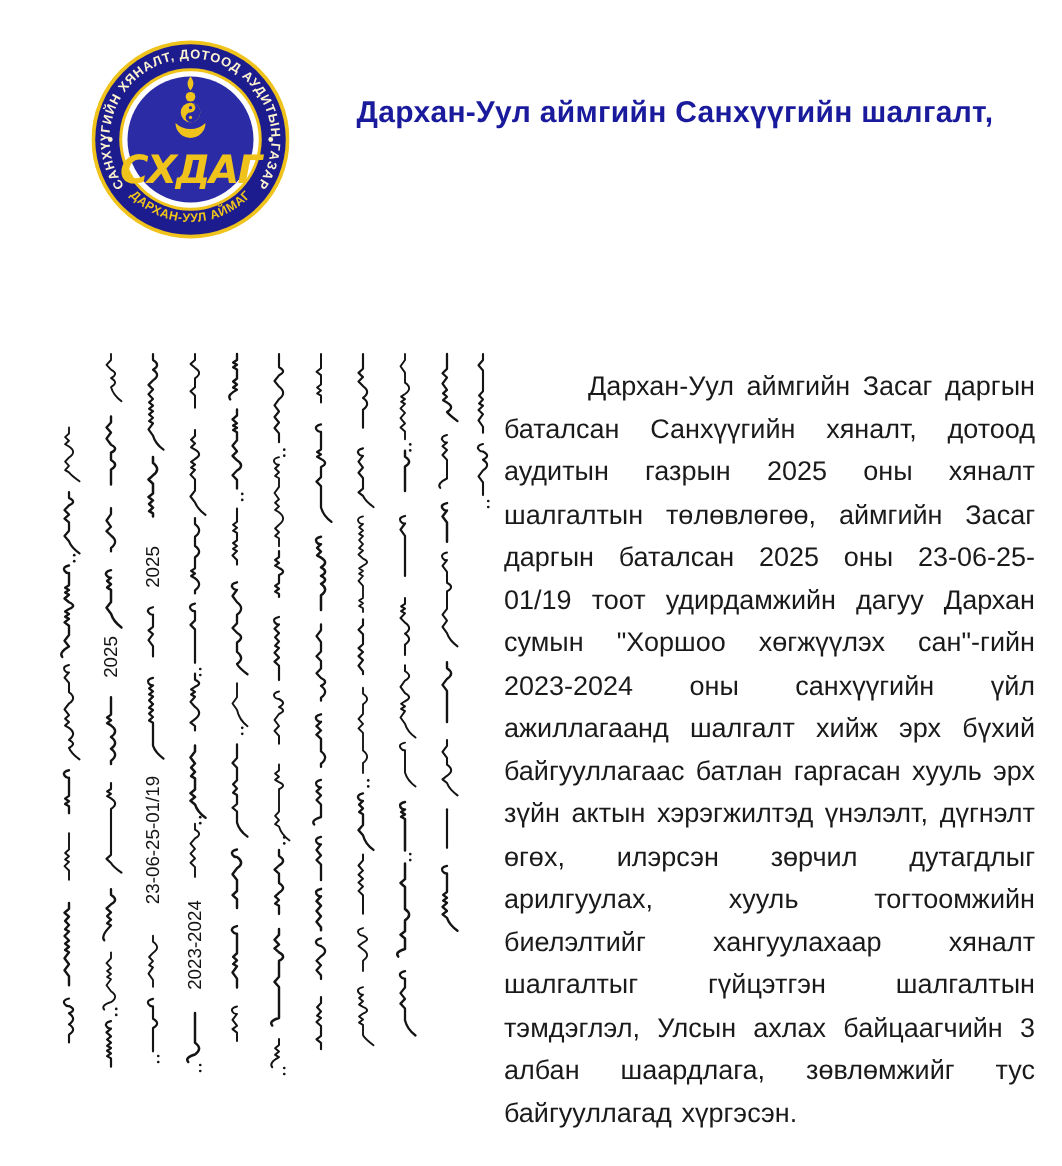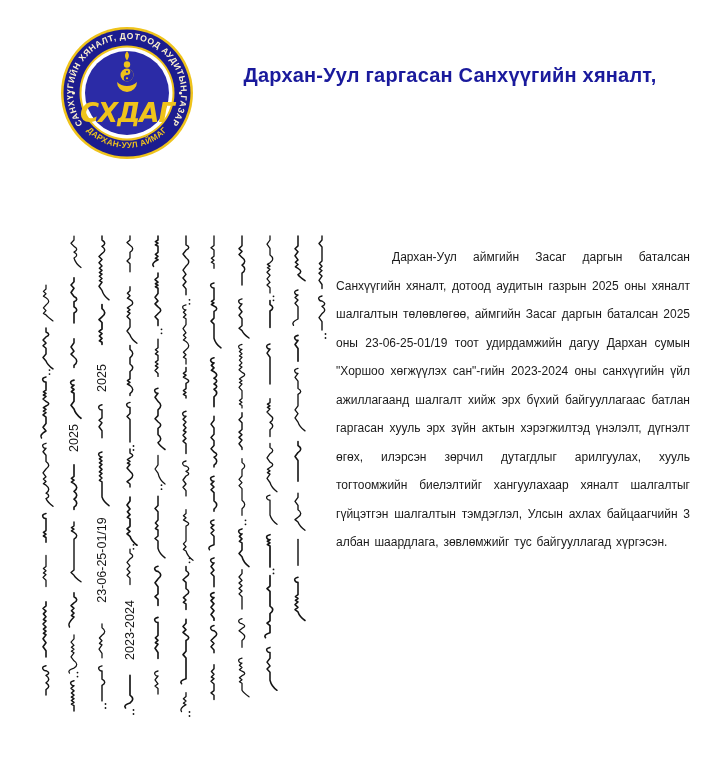--- a/index.html
+++ b/index.html
@@ -19,21 +19,21 @@
     position:absolute; left:32px; top:228px; width:312px; height:535px;
   }
   .mongol-block svg { position:absolute; left:0; top:0; }
   .script-num {
     position:absolute; width:130px; height:14px; line-height:14px;
     font-size:12.5px; color:#151515; text-align:center;
     transform:rotate(-90deg); white-space:nowrap;
   }
   .paragraph {
     position:absolute; left:336px; top:243px; width:354px;
-    font-size:12px; line-height:28.5px; color:#1a1a1a;
+    font-size:18px; line-height:28.5px; color:#1a1a1a;
     text-align:justify; text-indent:56px; word-spacing:1.5px;
   }
   .ring-text-top  { font-weight:bold; font-size:8.6px; letter-spacing:0.6px; }
   .ring-text-bot  { font-weight:bold; font-size:8.2px; letter-spacing:0.4px; }
   .seal-acronym   { font-weight:bold; font-style:italic; letter-spacing:-1px;
                     font-family:"DejaVu Sans", sans-serif; }
 </style>
 </head>
 <body>
 
@@ -63,21 +63,21 @@
     <circle cx="66" cy="48" r="6.5" fill="#efc31b"></circle>
     <path d="M66 41.5 A 6.5 6.5 0 0 1 66 54.5 A 3.25 3.25 0 0 1 66 48 A 3.25 3.25 0 0 0 66 41.5 Z" fill="#2b2ba6"></path>
     <circle cx="66" cy="44.75" r="1.1" fill="#2b2ba6"></circle>
     <circle cx="66" cy="51.25" r="1.1" fill="#efc31b"></circle>
     <path d="M56 55 A 10 10 0 0 0 76 55 A 14.5 14.5 0 0 1 56 55 Z" fill="#efc31b"></path>
   </g>
   <text class="seal-acronym" x="66" y="95" font-size="26" fill="#efc31b" text-anchor="middle">СХДАГ</text>
 </svg>
 
 <div class="title">
-  <div>Дархан-Уул гаргасан Санхүүгийн хяналт,</div>
+  <div>Дархан-Уул аймгийн Санхүүгийн шалгалт,</div>
 </div>
 
 <div class="mongol-block">
   <svg id="mongol-svg" width="312" height="535" viewBox="0 0 312 535">
       <path d="M 14 57.0 l 0 4 l -2.6 2.4 l 2.6 2.4 l -2.6 2.4 l 2.6 1.5 q 5.5 3.6 0 7.3 l -2.6 2.8 l 2.6 2.8 l -2.6 2.8 l 2.6 1.5 q 1.5 2.0 7 6.0" fill="none" stroke="#141414" stroke-width="1.24" stroke-linecap="round" stroke-linejoin="round"></path>
       <path d="M 14 100.0 l 0 4 q 5.5 2.5 0 4.9 l -3 3.1 l 3 3.1 l -3 2.6 l 3 2.6 l 0 5.6 l -3 3.5 l 3 3.5 q 1.5 4.0 7 8.0" fill="none" stroke="#141414" stroke-width="1.50" stroke-linecap="round" stroke-linejoin="round"></path>
       <circle cx="17.5" cy="142.1" r="0.9" fill="#141414"></circle>
       <circle cx="17.5" cy="146.1" r="0.9" fill="#141414"></circle>
       <path d="M 14 149.0 q -4.5 1 -3 3.5 q 1.2 1.8 3 1.5 l 0 8.2 l -2.6 1.6 l 2.6 1.6 l -2.6 1.6 l 2.6 1.5 l -3 2.5 l 3 2.5 q 5.5 2.3 0 4.5 l -2.6 1.7 l 2.6 1.7 l -2.6 1.7 l 2.6 1.5 l -3 2.3 l 3 2.3 l 0 6.2 l -3 3.8 l 3 3.8 q -7 4.0 -4.5 7.0" fill="none" stroke="#141414" stroke-width="1.58" stroke-linecap="round" stroke-linejoin="round"></path>
       <path d="M 14 215.3 q -4.5 1 -3 3.5 q 1.2 1.8 3 1.5 l -3 3.5 l 3 3.5 l 0 6.2 q 5.5 3.8 0 7.5 l -3 3.9 l 3 3.9 l -2.6 2.3 l 2.6 2.3 l -2.6 2.3 l 2.6 1.5 q 5.5 4.0 0 8.0 q 5.5 2.7 0 5.4 q 1.5 3.7 7 7.7" fill="none" stroke="#141414" stroke-width="1.37" stroke-linecap="round" stroke-linejoin="round"></path>

